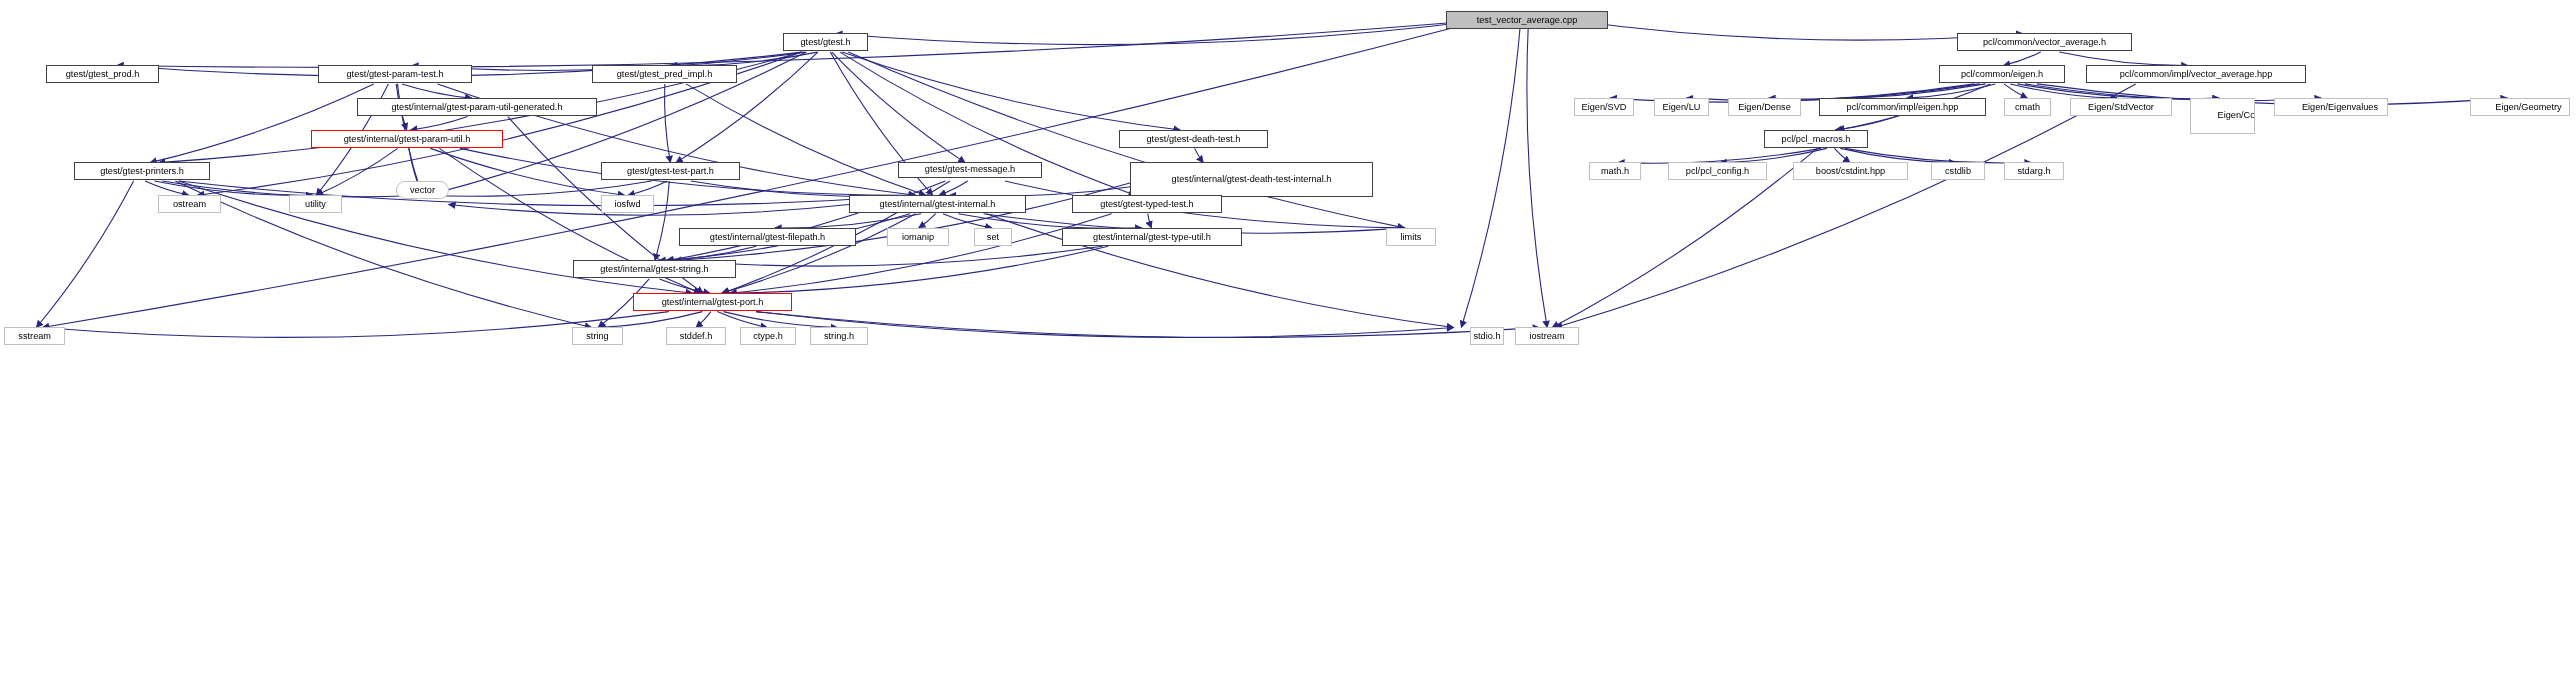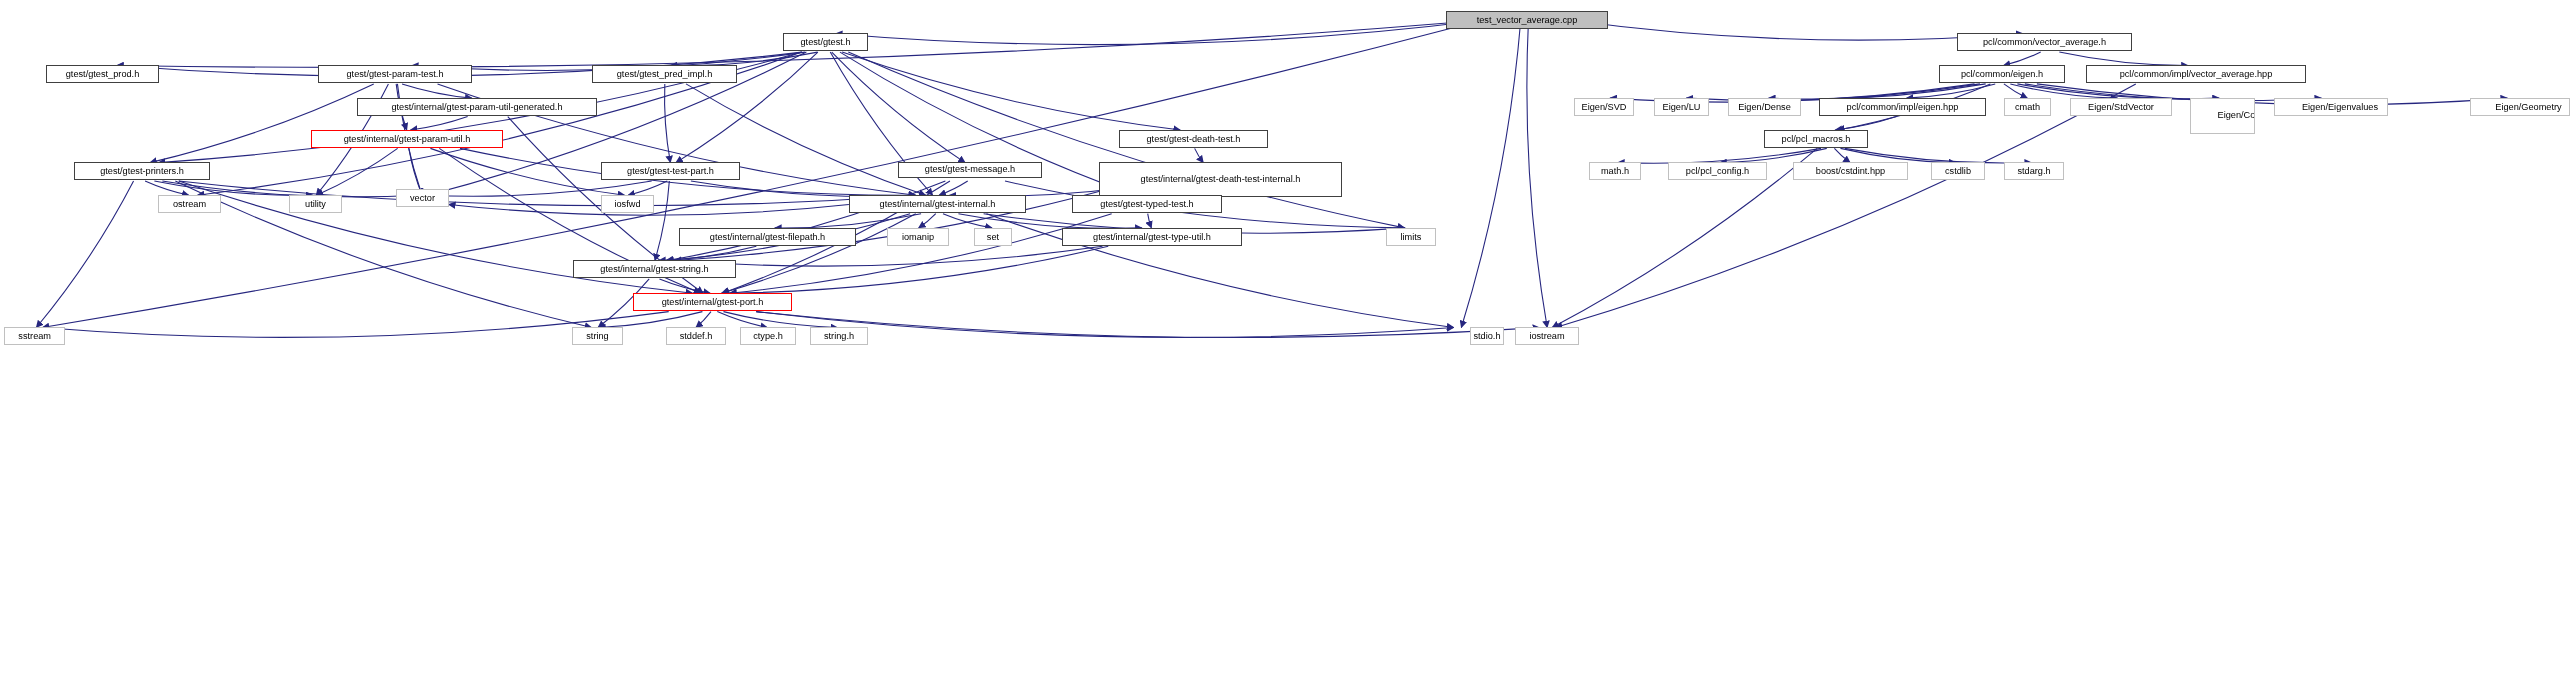--- a/index.html
+++ b/index.html
@@ -187,21 +187,21 @@
       </div>
       <div class="node n-normal" style="left: 74px; top: 162px; width: 136px; height: 18.4px;">
         <span class="lbl">gtest/gtest-printers.h</span>
       </div>
       <div class="node n-normal" style="left: 601px; top: 162px; width: 139px; height: 18.4px;">
         <span class="lbl">gtest/gtest-test-part.h</span>
       </div>
       <div class="node n-normal" style="left: 898px; top: 162px; width: 144px; height: 16px;">
         <span class="lbl">gtest/gtest-message.h</span>
       </div>
-      <div class="node n-normal" style="left: 1099px; top: 162px; width: 243px; height: 35px;">
+      <div class="node n-normal" style="left: 1130px; top: 162px; width: 243px; height: 35px;">
         <span class="lbl">gtest/internal/gtest-death-test-internal.h</span>
       </div>
       <div class="node n-sys" style="left: 1589px; top: 162px; width: 52px; height: 18.4px;">
         <span class="lbl">math.h</span>
       </div>
       <div class="node n-sys" style="left: 1668px; top: 162px; width: 99px; height: 18.4px;">
         <span class="lbl">pcl/pcl_config.h</span>
       </div>
       <div class="node n-sys" style="left: 1793px; top: 162px; width: 115px; height: 18.4px;">
         <span class="lbl">boost/cstdint.hpp</span>
@@ -211,21 +211,21 @@
       </div>
       <div class="node n-sys" style="left: 2004px; top: 162px; width: 60px; height: 18.4px;">
         <span class="lbl">stdarg.h</span>
       </div>
       <div class="node n-sys" style="left: 158px; top: 195px; width: 63px; height: 18.4px;">
         <span class="lbl">ostream</span>
       </div>
       <div class="node n-sys" style="left: 289px; top: 195px; width: 53px; height: 18.4px;">
         <span class="lbl">utility</span>
       </div>
-      <div class="node n-sys" style="left: 396px; top: 189px; width: 53px; height: 18.4px;">
+      <div class="node n-sys" style="left: 396px; top: 181px; width: 53px; height: 18.4px; border-radius: 9px;">
         <span class="lbl">vector</span>
       </div>
       <div class="node n-sys" style="left: 601px; top: 195px; width: 53px; height: 18.4px;">
         <span class="lbl">iosfwd</span>
       </div>
       <div class="node n-normal" style="left: 849px; top: 195px; width: 177px; height: 18.4px;">
         <span class="lbl">gtest/internal/gtest-internal.h</span>
       </div>
       <div class="node n-normal" style="left: 1072px; top: 195px; width: 150px; height: 18.4px;">
         <span class="lbl">gtest/gtest-typed-test.h</span>

